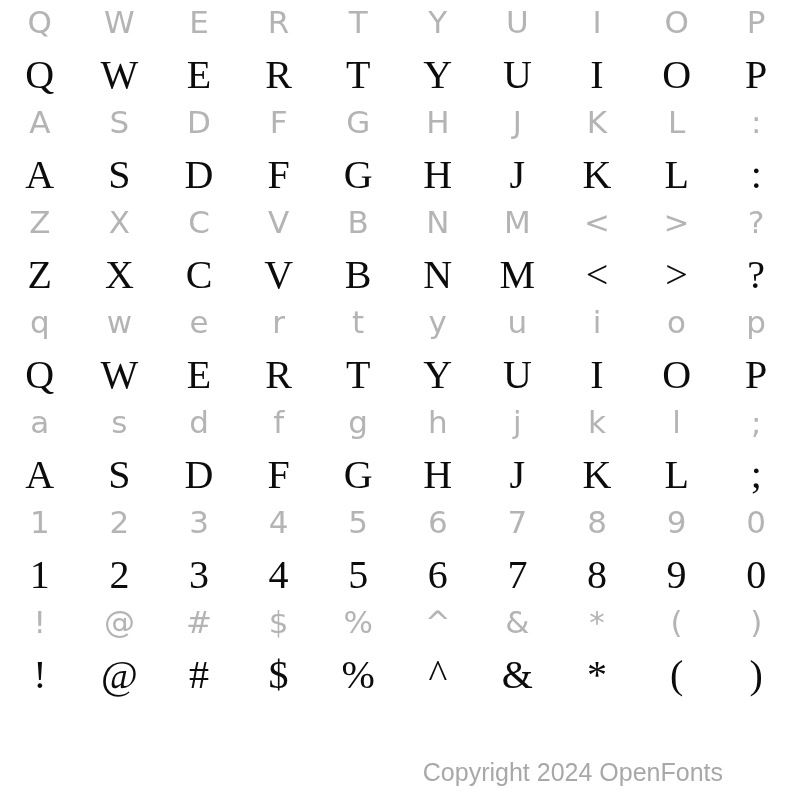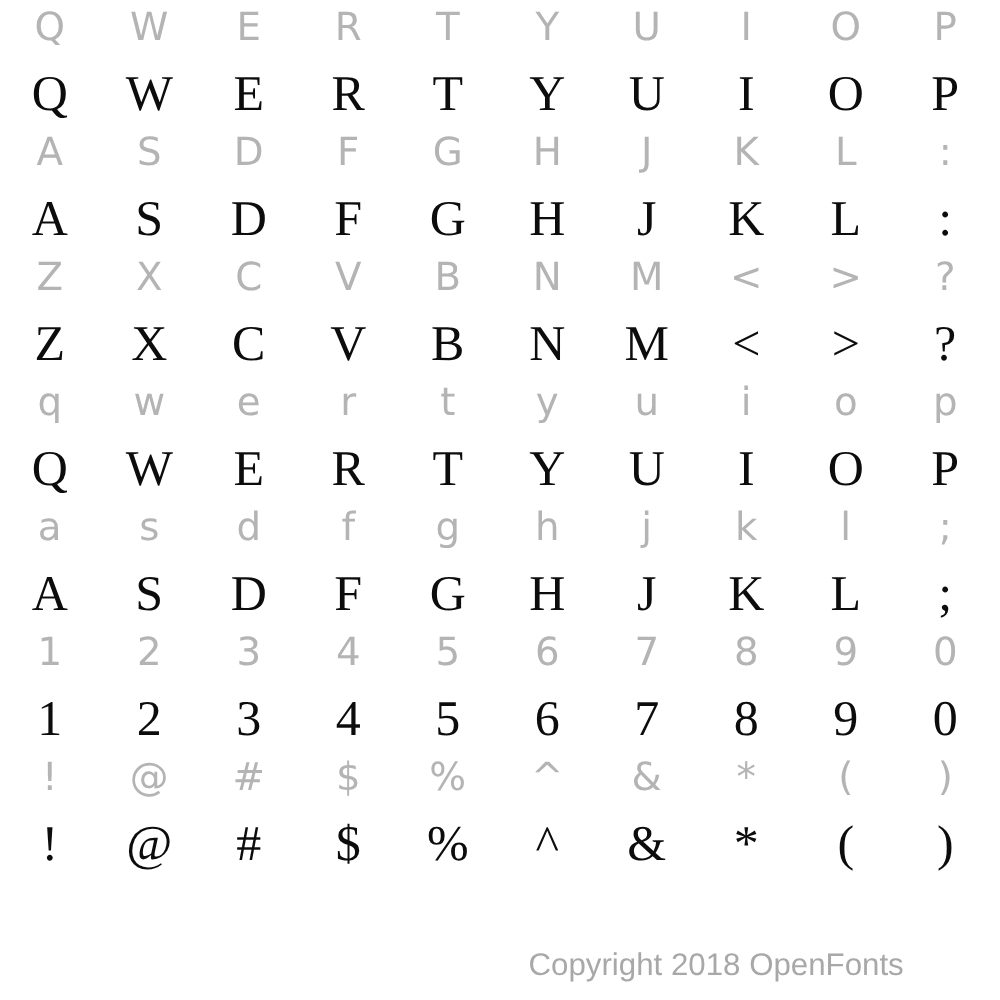--- a/index.html
+++ b/index.html
@@ -342,14 +342,14 @@
       </div>
       <div class="cell">
         <div class="label">(</div>
         <div class="glyph">(</div>
       </div>
       <div class="cell">
         <div class="label">)</div>
         <div class="glyph">)</div>
       </div>
     </div>
-  <div class="copyright">Copyright 2018 OpenFonts</div>
+  <div class="copyright">Copyright 2024 OpenFonts</div>
 </div>
 
 </body></html>

